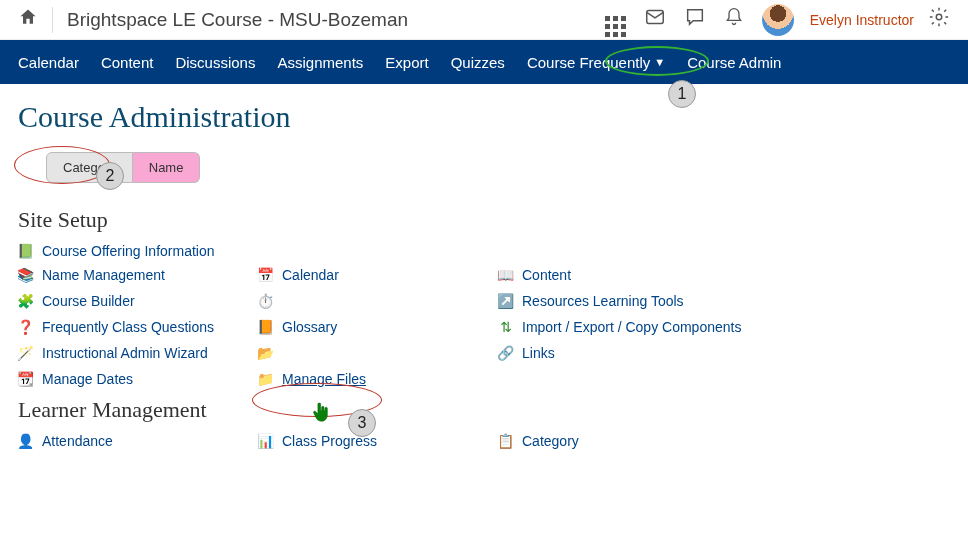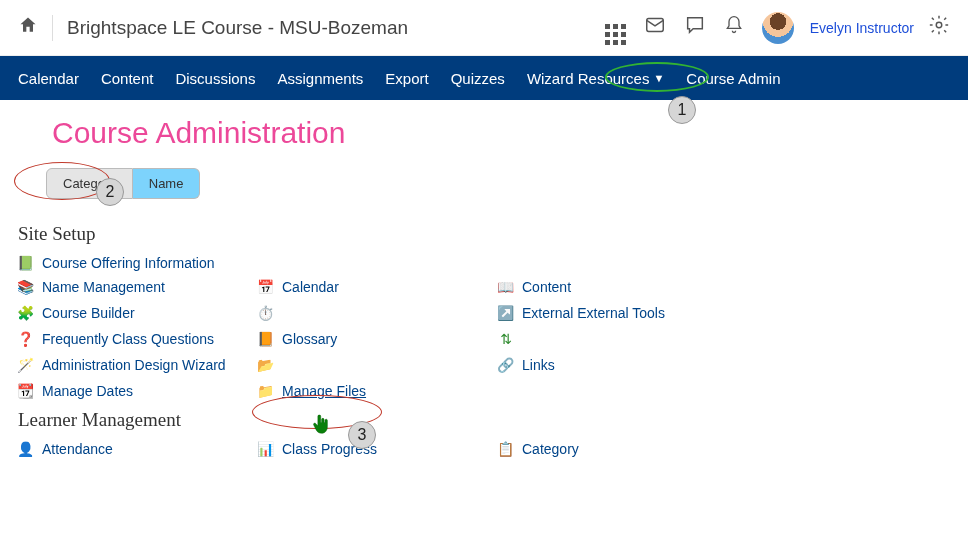--- a/index.html
+++ b/index.html
@@ -8,41 +8,41 @@
     background: #fff;
     color: #222;
     width: 968px;
     font-size: 14px;
   }
   .topbar {
     display: flex;
     align-items: center;
     padding: 10px 18px;
     border-bottom: 1px solid #eee;
-    height: 56px;
+    height: 40px;
   }
   .topbar .home { font-size: 20px; color: #555; margin-right: 14px; cursor: pointer; }
   .topbar .divider { width: 1px; height: 26px; background: #ddd; margin-right: 14px; }
   .topbar .course-title { font-size: 19px; font-weight: 400; color: #444; }
   .topbar .spacer { flex: 1; }
   .topbar .tool { font-size: 20px; color: #555; margin-left: 18px; cursor: pointer; position: relative; }
   .waffle {
     display: inline-grid;
     grid-template-columns: repeat(3, 5px);
     grid-template-rows: repeat(3, 5px);
     gap: 3px;
   }
   .waffle span { background: #555; width: 5px; height: 5px; }
   .avatar {
     width: 32px; height: 32px; border-radius: 50%;
     background: radial-gradient(circle at 50% 30%, #6b4226 0 30%, #f5c59b 30% 55%, #4a8fd1 55% 100%);
     display: inline-block; vertical-align: middle;
   }
   .user-area { display: flex; align-items: center; margin-left: 18px; cursor: pointer; }
-  .user-name { margin-left: 16px; font-size: 14px; color: #1d4ed8; }
+  .user-name { margin-left: 16px; font-size: 14px; color: #c2410c; }
   .gear { margin-left: 14px; font-size: 22px; cursor: pointer; color: #555; }
 
   .navbar {
     background: #003c7d;
     color: #fff;
     display: flex;
     align-items: center;
     padding: 0 18px;
     height: 44px;
     font-size: 15px;
@@ -77,45 +77,44 @@
     display: flex; align-items: center; justify-content: center;
   }
 
   .content {
     padding: 16px 18px 20px 18px;
     position: relative;
   }
   h1.page-title {
     font-size: 30px;
     font-weight: 400;
-    color: #ec4899;
+    color: #0c4a6e;
     margin-bottom: 18px;
-    font-family: Liberation Sans, sans-serif;
-    margin-left: 34px;
+    font-family: Liberation Serif, serif;
   }
   .toggle-group {
     display: inline-flex;
     border-radius: 6px;
     margin-bottom: 14px;
     margin-left: 28px;
   }
   .toggle-btn {
     padding: 7px 16px;
     font-size: 13px;
-    background: #7dd3fc;
+    background: #f9a8d4;
     border: 1px solid #bbb;
     cursor: pointer;
     color: #333;
   }
   .toggle-btn:first-child { border-radius: 6px 0 0 6px; }
   .toggle-btn:last-child { border-radius: 0 6px 6px 0; border-left: none; }
   .toggle-btn.active { background: #e5e5e5; }
 
   h2.section-head {
-    font-size: 19px;
+    font-size: 22px;
     font-weight: 400;
     color: #333;
     font-family: Georgia, "Times New Roman", serif;
     margin-top: 10px;
     margin-bottom: 10px;
   }
   .link-grid {
     display: grid;
     grid-template-columns: 240px 240px 320px;
     row-gap: 10px;
@@ -211,21 +210,21 @@
   <div class="navitem">
       <span>Assignments</span>
     </div>
   <div class="navitem">
       <span>Export</span>
     </div>
   <div class="navitem">
       <span>Quizzes</span>
     </div>
   <div class="navitem">
-      <span>Wizard Resources</span>
+      <span>Course Frequently</span>
       <span class="chev">▼</span>
     </div>
   <div class="navitem">
       <span>Course Admin</span>
     </div>
 
   <div class="callout-oval" style="left:605px; top:6px; width:104px; height:30px;"></div>
   <div class="callout-num" style="left:668px; top:40px;">1</div>
 </div>
 
@@ -268,38 +267,39 @@
 
     <div class="tool-link">
         <span class="ticon">🧩</span>
         <span class="lbl">Course Builder</span>
       </div>
     <div class="tool-link">
         <span class="ticon">⏱️</span>
       </div>
     <div class="tool-link">
         <span class="ticon">↗️</span>
-        <span class="lbl">External External Tools</span>
+        <span class="lbl">Resources Learning Tools</span>
       </div>
 
     <div class="tool-link">
         <span class="ticon">❓</span>
         <span class="lbl">Frequently Class Questions</span>
       </div>
     <div class="tool-link">
         <span class="ticon">📙</span>
         <span class="lbl">Glossary</span>
       </div>
     <div class="tool-link">
         <span class="ticon" style="color:#2e8b2e;">⇅</span>
+        <span class="lbl">Import / Export / Copy Components</span>
       </div>
 
     <div class="tool-link">
         <span class="ticon">🪄</span>
-        <span class="lbl">Administration Design Wizard</span>
+        <span class="lbl">Instructional Admin Wizard</span>
       </div>
     <div class="tool-link">
         <span class="ticon">📂</span>
       </div>
     <div class="tool-link">
         <span class="ticon" style="color:#999;">🔗</span>
         <span class="lbl">Links</span>
       </div>
 
     <div class="tool-link">

